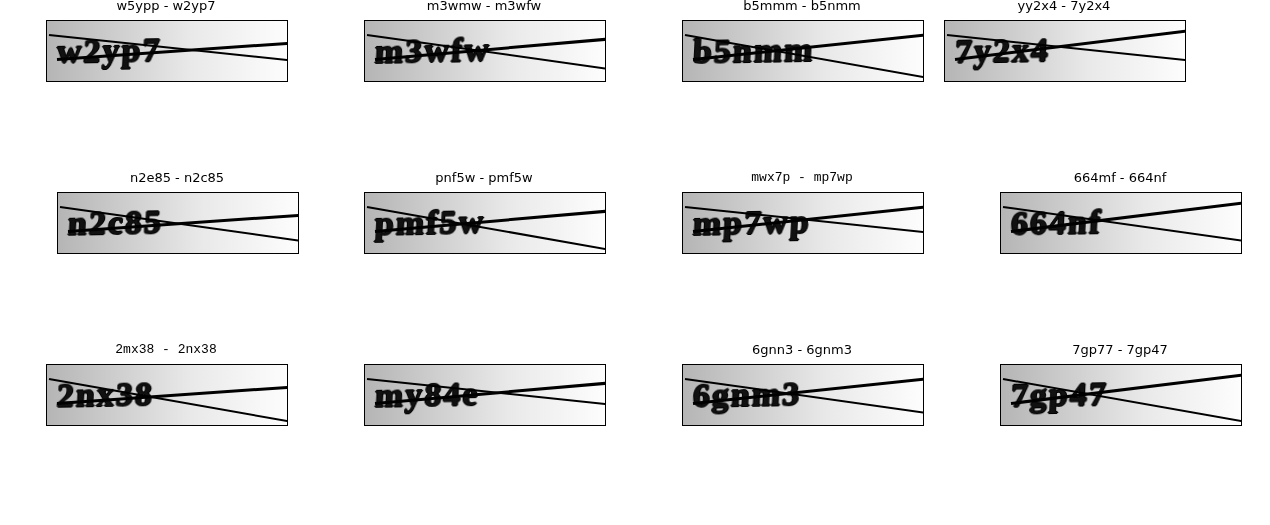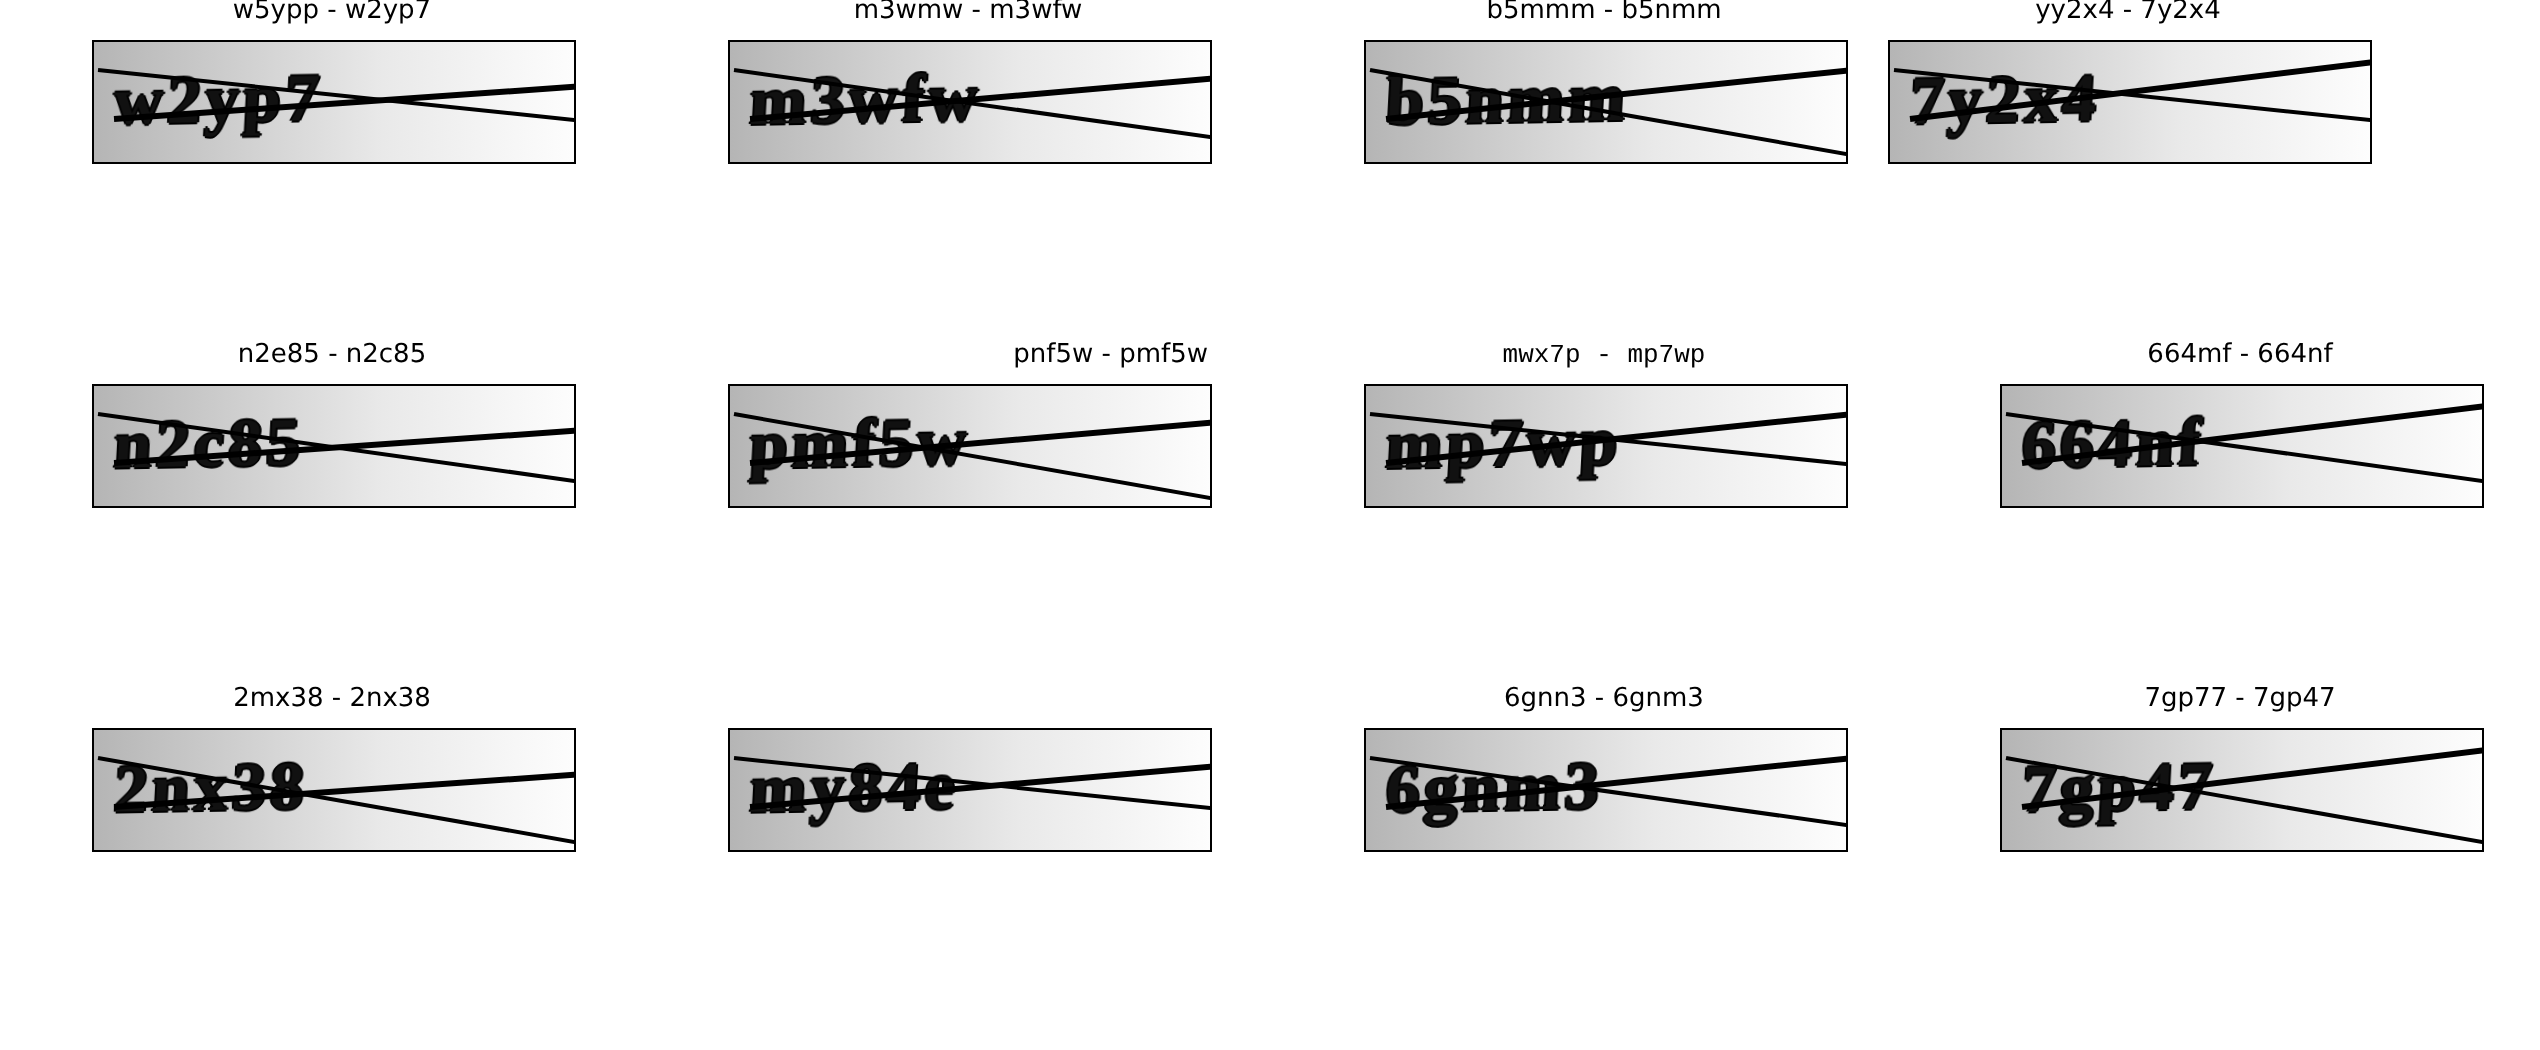--- a/index.html
+++ b/index.html
@@ -117,21 +117,21 @@
         <div class="xtick" style="left: 0px;">0</div>
         <div class="tickmark tm-x" style="left: 0px;"></div>
         <div class="xtick" style="left: 60px;">50</div>
         <div class="tickmark tm-x" style="left: 60px;"></div>
         <div class="xtick" style="left: 120px;">100</div>
         <div class="tickmark tm-x" style="left: 120px;"></div>
         <div class="xtick" style="left: 180px;">150</div>
         <div class="tickmark tm-x" style="left: 180px;"></div>
       </div>
     </div>
-    <div class="ax" style="left: 6px; top: 174px; width: 300px; height: 110px;">
+    <div class="ax" style="left: 17px; top: 174px; width: 300px; height: 110px;">
       <div class="title" style="width: 240px;">n2e85 - n2c85</div>
       <div class="plot" style="width: 240px; height: 60px;">
         <div class="captcha">
           <div class="txt">n2c85</div>
           <div class="strike" style="left: 2px; top: 13.2px; width: 244.8px; transform: rotate(8deg);"></div>
           <div class="strike" style="left: 10px; top: 37.2px; width: 235.2px; height: 3px; transform: rotate(-4deg);"></div>
         </div>
         <div class="ytick" style="top: 0px;">0</div>
         <div class="tickmark tm-y" style="top: 0px;"></div>
         <div class="ytick" style="top: 30px;">25</div>
@@ -140,21 +140,21 @@
         <div class="tickmark tm-x" style="left: 0px;"></div>
         <div class="xtick" style="left: 60px;">50</div>
         <div class="tickmark tm-x" style="left: 60px;"></div>
         <div class="xtick" style="left: 120px;">100</div>
         <div class="tickmark tm-x" style="left: 120px;"></div>
         <div class="xtick" style="left: 180px;">150</div>
         <div class="tickmark tm-x" style="left: 180px;"></div>
       </div>
     </div>
     <div class="ax" style="left: 324px; top: 174px; width: 300px; height: 110px;">
-      <div class="title" style="width: 240px; text-align: right;">pnf5w - pmf5w</div>
+      <div class="title" style="width: 240px;">pnf5w - pmf5w</div>
       <div class="plot" style="width: 240px; height: 60px;">
         <div class="captcha">
           <div class="txt">pmf5w</div>
           <div class="strike" style="left: 2px; top: 13.2px; width: 244.8px; transform: rotate(10deg);"></div>
           <div class="strike" style="left: 10px; top: 37.2px; width: 235.2px; height: 3px; transform: rotate(-5deg);"></div>
         </div>
         <div class="ytick" style="top: 0px;">0</div>
         <div class="tickmark tm-y" style="top: 0px;"></div>
         <div class="ytick" style="top: 30px;">25</div>
         <div class="tickmark tm-y" style="top: 30px;"></div>
@@ -206,21 +206,21 @@
         <div class="tickmark tm-x" style="left: 0px;"></div>
         <div class="xtick" style="left: 60px;">50</div>
         <div class="tickmark tm-x" style="left: 60px;"></div>
         <div class="xtick" style="left: 120px;">100</div>
         <div class="tickmark tm-x" style="left: 120px;"></div>
         <div class="xtick" style="left: 180px;">150</div>
         <div class="tickmark tm-x" style="left: 180px;"></div>
       </div>
     </div>
     <div class="ax" style="left: 6px; top: 346px; width: 300px; height: 110px;">
-      <div class="title" style="width: 240px;">2mx38 - 2nx38</div>
+      <div class="title" style="width: 240px; font-family: Liberation Mono, monospace;">2mx38 - 2nx38</div>
       <div class="plot" style="width: 240px; height: 60px;">
         <div class="captcha">
           <div class="txt">2nx38</div>
           <div class="strike" style="left: 2px; top: 13.2px; width: 244.8px; transform: rotate(10deg);"></div>
           <div class="strike" style="left: 10px; top: 37.2px; width: 235.2px; height: 3px; transform: rotate(-4deg);"></div>
         </div>
         <div class="ytick" style="top: 0px;">0</div>
         <div class="tickmark tm-y" style="top: 0px;"></div>
         <div class="ytick" style="top: 30px;">25</div>
         <div class="tickmark tm-y" style="top: 30px;"></div>

